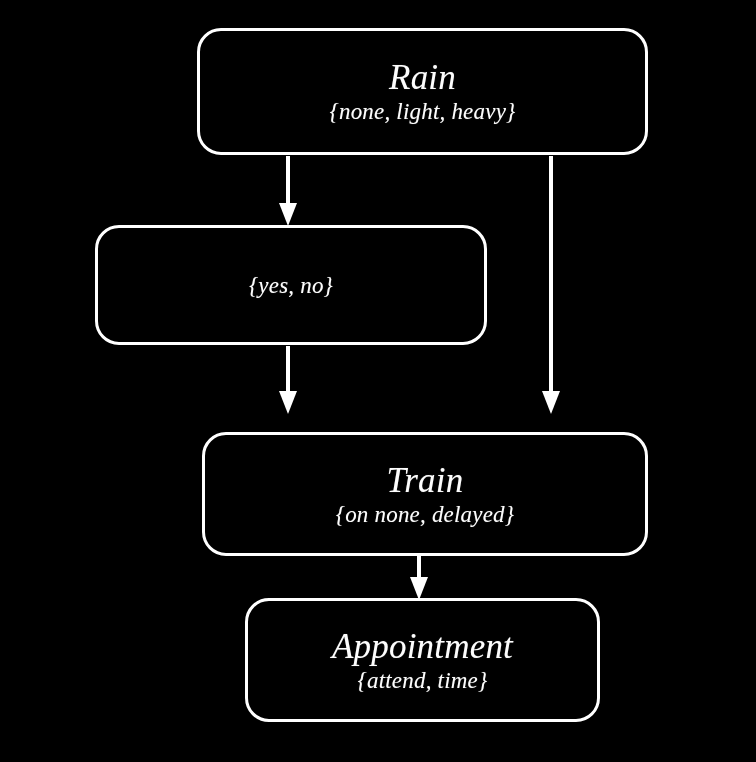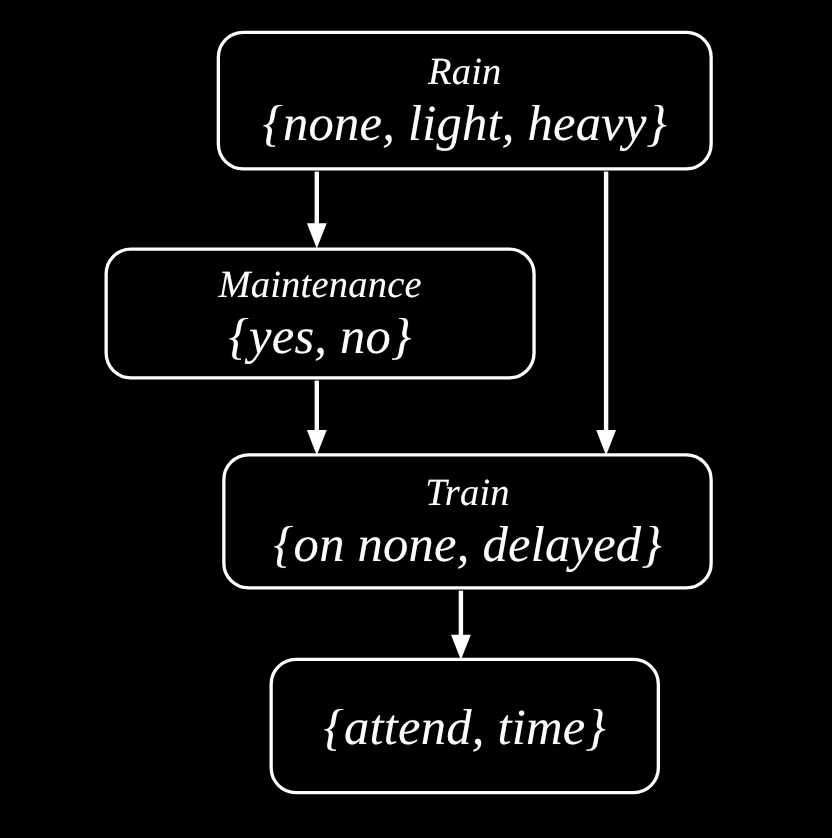--- a/index.html
+++ b/index.html
@@ -38,30 +38,30 @@
   }
   .node .n-name {
     font-style: italic;
     font-size: 35px;
     letter-spacing: 0.2px;
     white-space: nowrap;
     text-shadow: 0 0 1px rgba(255,255,255,0.35);
   }
   .node .n-domain {
     font-style: italic;
-    font-size: 46px;
+    font-size: 23px;
     letter-spacing: 0.2px;
     white-space: nowrap;
     margin-top: 2px;
     text-shadow: 0 0 1px rgba(255,255,255,0.35);
   }
 
   #node-rain        { left: 197px; top: 28px;  width: 451px; height: 127px; }
   #node-maintenance { left: 95px;  top: 225px; width: 392px; height: 120px; }
-  #node-train       { left: 202px; top: 412px; width: 446px; height: 124px; text-align: center; }
+  #node-train       { left: 202px; top: 432px; width: 446px; height: 124px; text-align: center; }
   #node-appointment { left: 245px; top: 598px; width: 355px; height: 124px; }
 
   
   .edge {
     position: absolute;
     z-index: 2;
   }
   .edge .shaft {
     position: absolute;
     left: 50%;
@@ -99,30 +99,30 @@
 <body>
 
 <div id="canvas">
 
   <div class="node" id="node-rain">
     <div class="n-name">Rain</div>
     <div class="n-domain">{none, light, heavy}</div>
   </div>
 
   <div class="node" id="node-maintenance">
-    <div class="n-name">Maintenance</div>
     <div class="n-domain">{yes, no}</div>
   </div>
 
   <div class="node" id="node-train">
     <div class="n-name">Train</div>
     <div class="n-domain">{on none, delayed}</div>
   </div>
 
   <div class="node" id="node-appointment">
+    <div class="n-name">Appointment</div>
     <div class="n-domain">{attend, time}</div>
   </div>
 
   <div class="edge" id="edge-rain-maintenance">
     <div class="shaft"></div>
     <div class="head"></div>
   </div>
 
   <div class="edge" id="edge-rain-train">
     <div class="shaft"></div>

